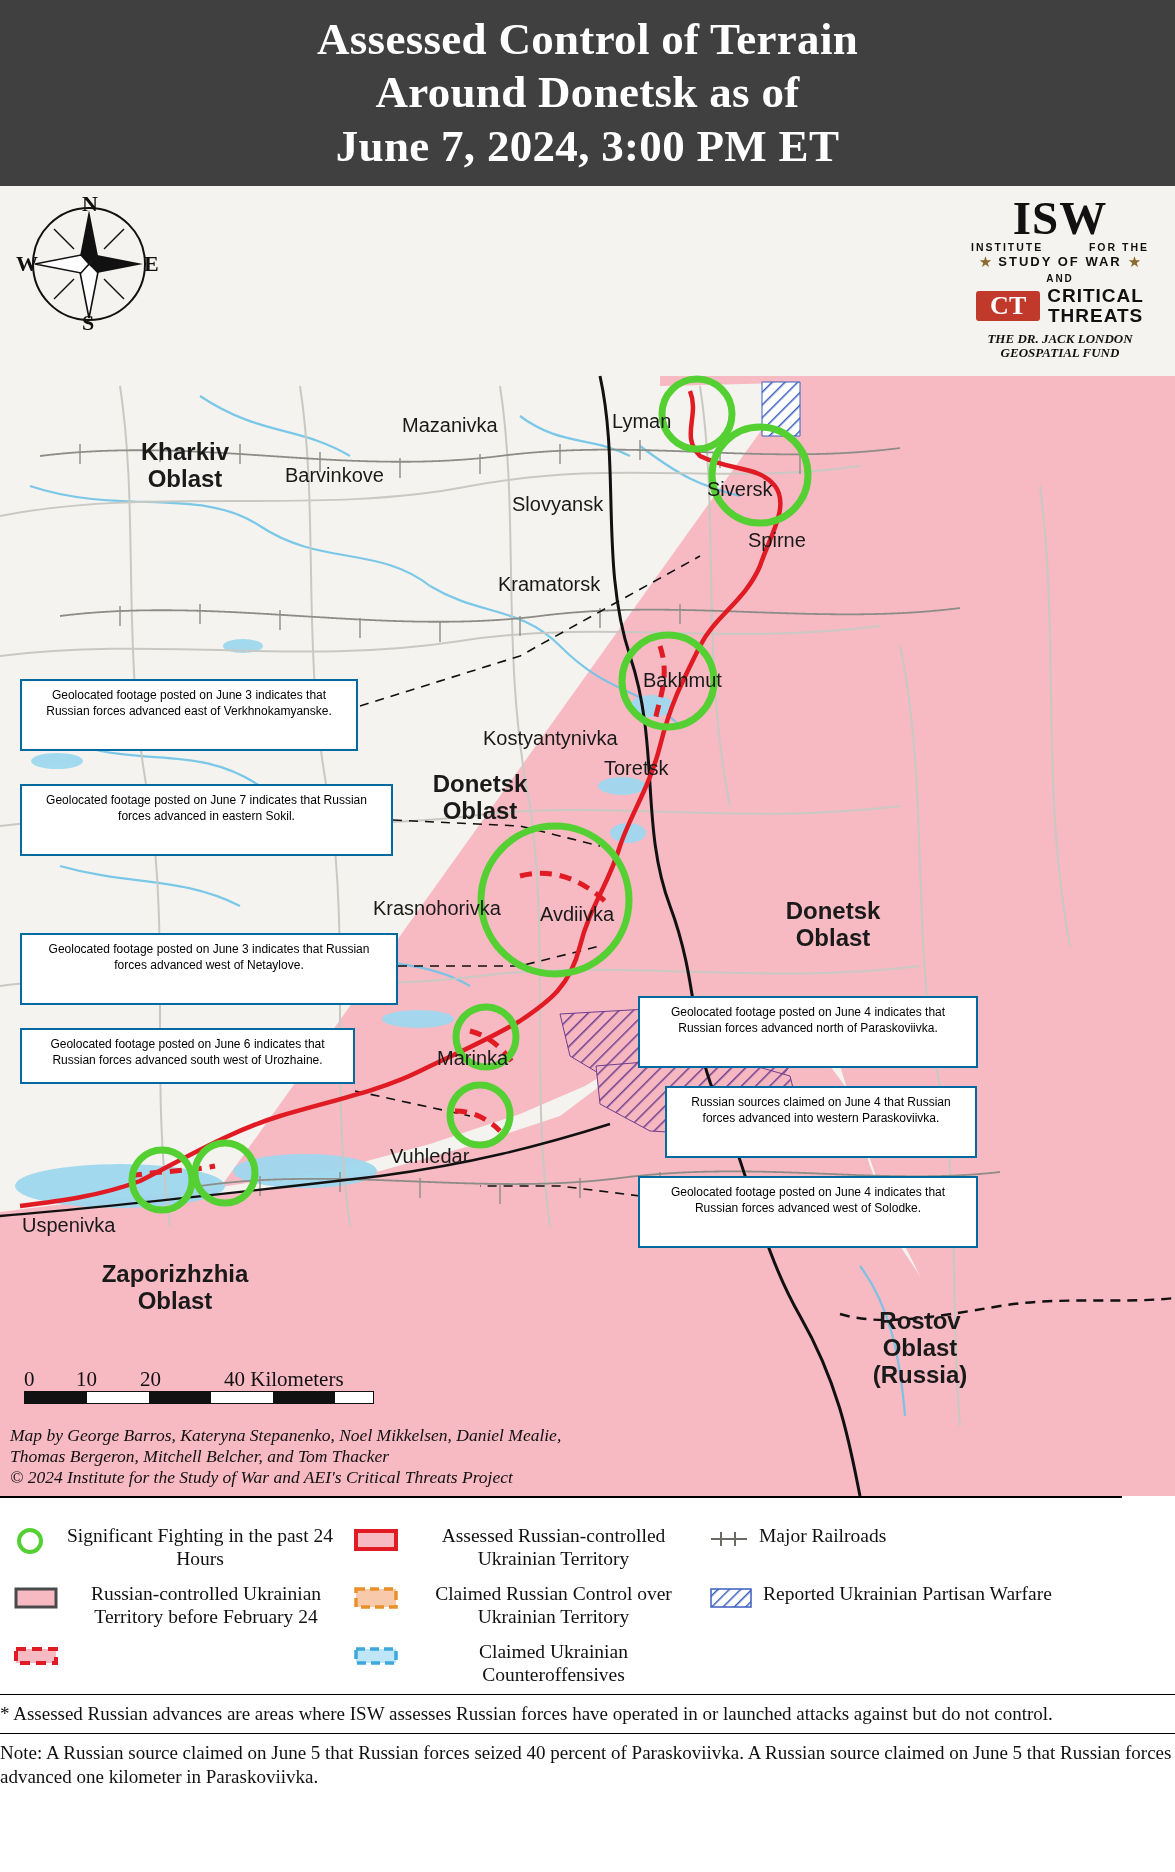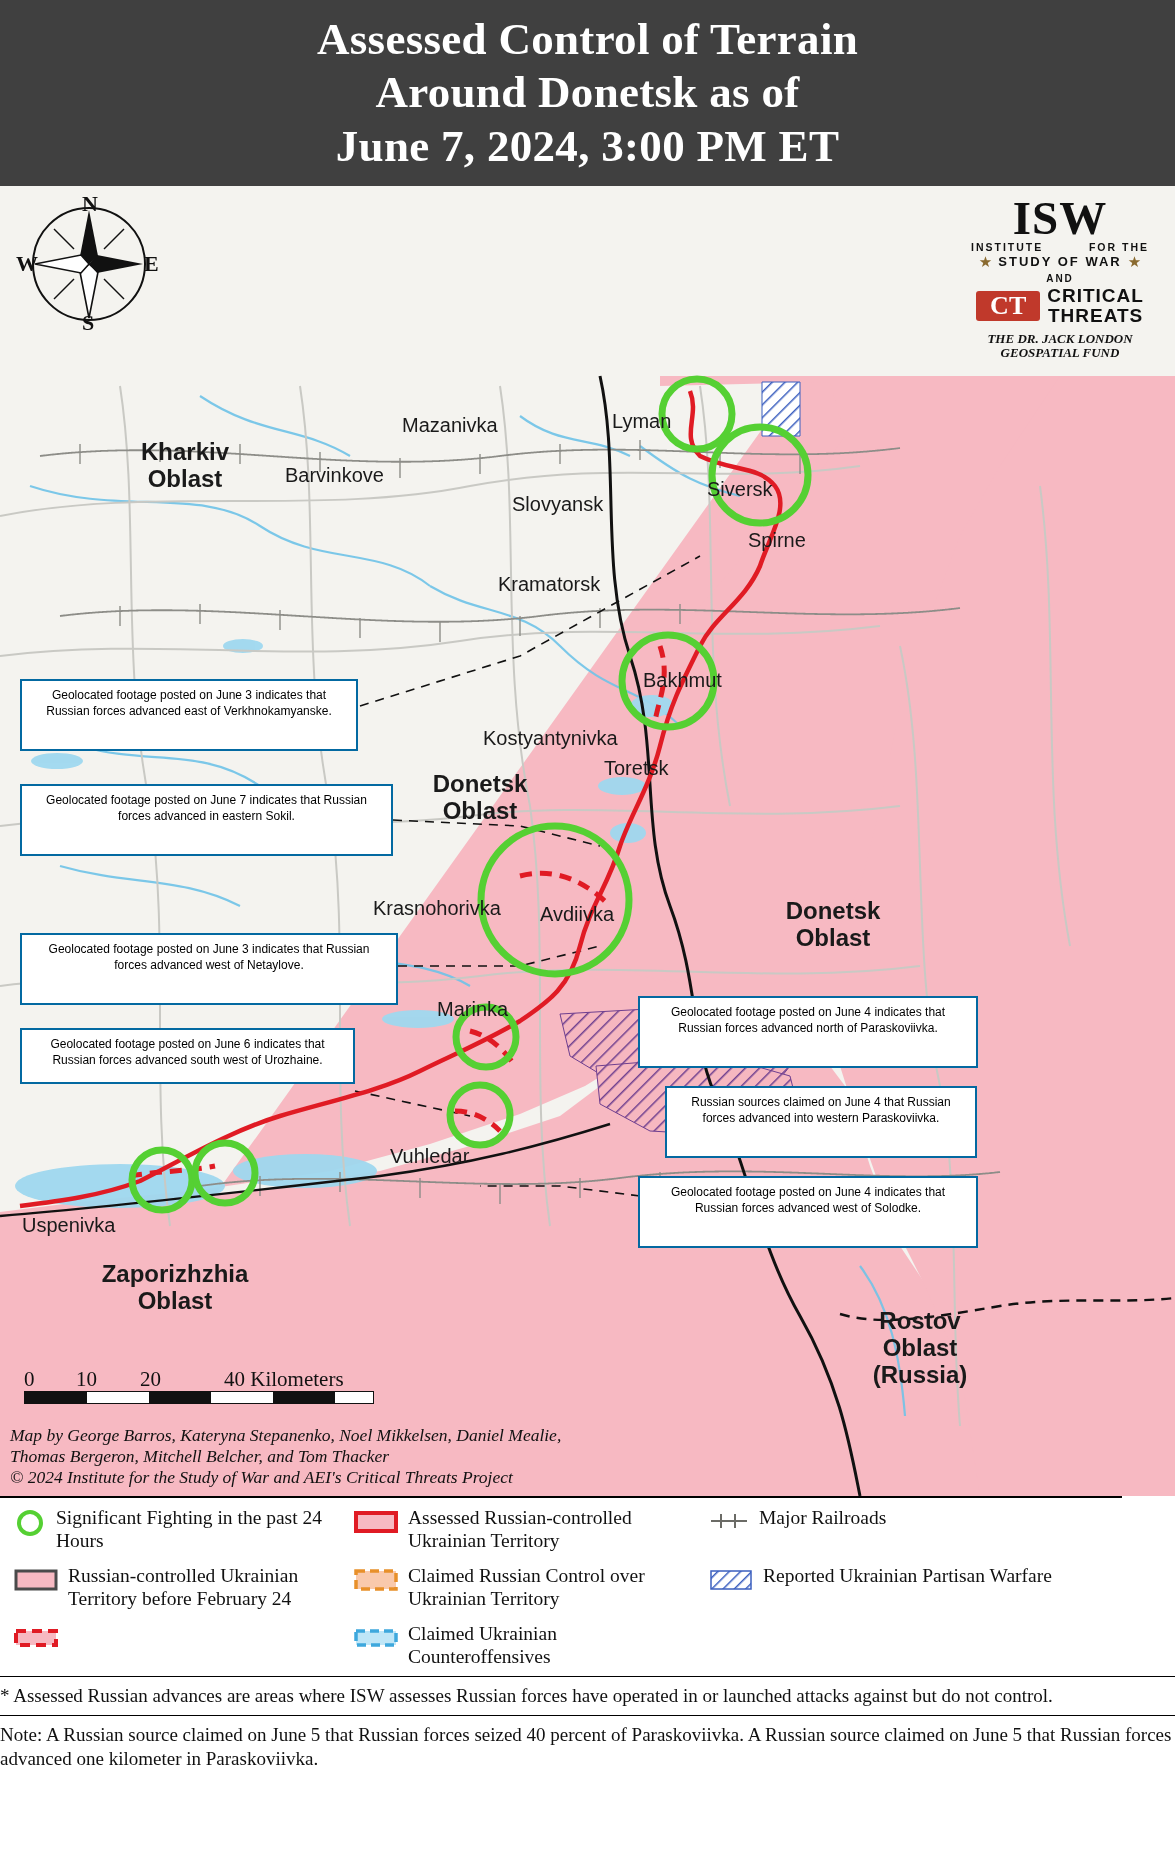--- a/index.html
+++ b/index.html
@@ -49,21 +49,21 @@
   .scalebar{position:absolute;left:24px;bottom:92px;width:350px;color:#111;}
   .scalebar .nums{position:relative;height:24px;font-family:"Liberation Serif",serif;font-size:21px;}
   .scalebar .nums span{position:absolute;top:0;}
   .scalebar .bar{position:relative;height:11px;border:1.6px solid #111;background:#fff;}
   .scalebar .bar i{position:absolute;top:0;bottom:0;background:#111;}
 
   .credits{position:absolute;left:10px;bottom:8px;font-family:"Liberation Serif",serif;
     font-style:italic;font-size:17.5px;line-height:1.2;color:#111;}
 
   
-  .legend{width:1122px;border-top:2px solid #000;box-sizing:border-box;padding:8px 14px 8px 14px;}
+  .legend{width:1122px;border-top:2px solid #000;box-sizing:border-box;padding:26px 14px 8px 14px;text-align:center;}
   .legend-grid{display:grid;grid-template-columns:330px 345px auto;row-gap:12px;column-gap:10px;}
   .lg{display:flex;align-items:flex-start;gap:10px;}
   .lg .txt{font-family:"Liberation Serif",serif;font-size:19.5px;line-height:1.18;color:#111;}
   .sw{flex:0 0 auto;margin-top:4px;}
 
   .note{font-family:"Liberation Serif",serif;font-size:19px;line-height:1.25;color:#111;
         padding:7px 0;box-sizing:border-box;border-top:1.5px solid #000;}
 </style>
 </head>
 <body>
@@ -290,21 +290,21 @@
   <div class="place city" style="left:285px;top:278px">Barvinkove</div>
   <div class="place city" style="left:707px;top:292px">Siversk</div>
   <div class="place city" style="left:512px;top:307px">Slovyansk</div>
   <div class="place city" style="left:748px;top:343px">Spirne</div>
   <div class="place city" style="left:498px;top:387px">Kramatorsk</div>
   <div class="place city" style="left:643px;top:483px">Bakhmut</div>
   <div class="place city" style="left:483px;top:541px">Kostyantynivka</div>
   <div class="place city" style="left:604px;top:571px">Toretsk</div>
   <div class="place city" style="left:373px;top:711px">Krasnohorivka</div>
   <div class="place city" style="left:540px;top:717px">Avdiivka</div>
-  <div class="place city" style="left:437px;top:812px">Marinka</div>
+  <div class="place city" style="left:437px;top:861px">Marinka</div>
   <div class="place city" style="left:390px;top:959px">Vuhledar</div>
   <div class="place city" style="left:22px;top:1028px">Uspenivka</div>
 
   <div class="callout" style="left:20px;top:493px;width:338px;height:72px">Geolocated footage posted on June 3 indicates that Russian forces advanced east of Verkhnokamyanske.</div>
   <div class="callout" style="left:20px;top:598px;width:373px;height:72px">Geolocated footage posted on June 7 indicates that Russian forces advanced in eastern Sokil.</div>
   <div class="callout" style="left:20px;top:747px;width:378px;height:72px">Geolocated footage posted on June 3 indicates that Russian forces advanced west of Netaylove.</div>
   <div class="callout" style="left:20px;top:842px;width:335px;height:56px">Geolocated footage posted on June 6 indicates that Russian forces advanced south west of Urozhaine.</div>
   <div class="callout" style="left:638px;top:810px;width:340px;height:72px">Geolocated footage posted on June 4 indicates that Russian forces advanced north of Paraskoviivka.</div>
   <div class="callout" style="left:665px;top:900px;width:312px;height:72px">Russian sources claimed on June 4 that Russian forces advanced into western Paraskoviivka.</div>
   <div class="callout" style="left:638px;top:990px;width:340px;height:72px">Geolocated footage posted on June 4 indicates that Russian forces advanced west of Solodke.</div>

